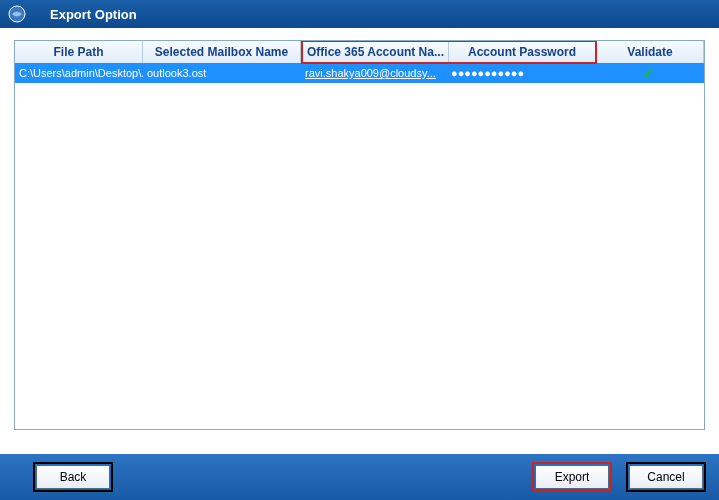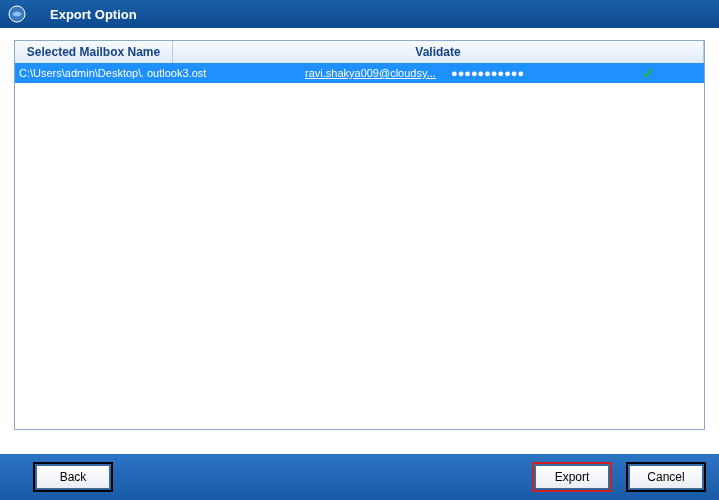--- a/index.html
+++ b/index.html
@@ -137,21 +137,26 @@
       <circle cx="9" cy="9" r="8" fill="#3a78c2" stroke="#fff" stroke-width="1"></circle>
       <path d="M 4 9 Q 9 4 14 9 Q 9 14 4 9 Z" fill="#8fc2ef"></path>
     </svg>
   </span>
   <span>Export Option</span>
 </div>
 
 <div class="content-area">
   <div class="table-wrap">
     <div class="table-header">
+      <div class="th col-path">File Path</div>
       <div class="th col-mailbox">Selected Mailbox Name</div>
+      <div class="highlight-box">
+        <div class="th col-account">Office 365 Account Na...</div>
+        <div class="th col-password">Account Password</div>
+      </div>
       <div class="th col-validate">Validate</div>
     </div>
 
     <div class="table-row selected">
       <div class="td col-path">C:\Users\admin\Desktop\...</div>
       <div class="td col-mailbox">outlook3.ost</div>
       <div class="td col-account">
         <span class="account-link">ravi.shakya009@cloudsy...</span>
       </div>
       <div class="td col-password">●●●●●●●●●●●</div>

